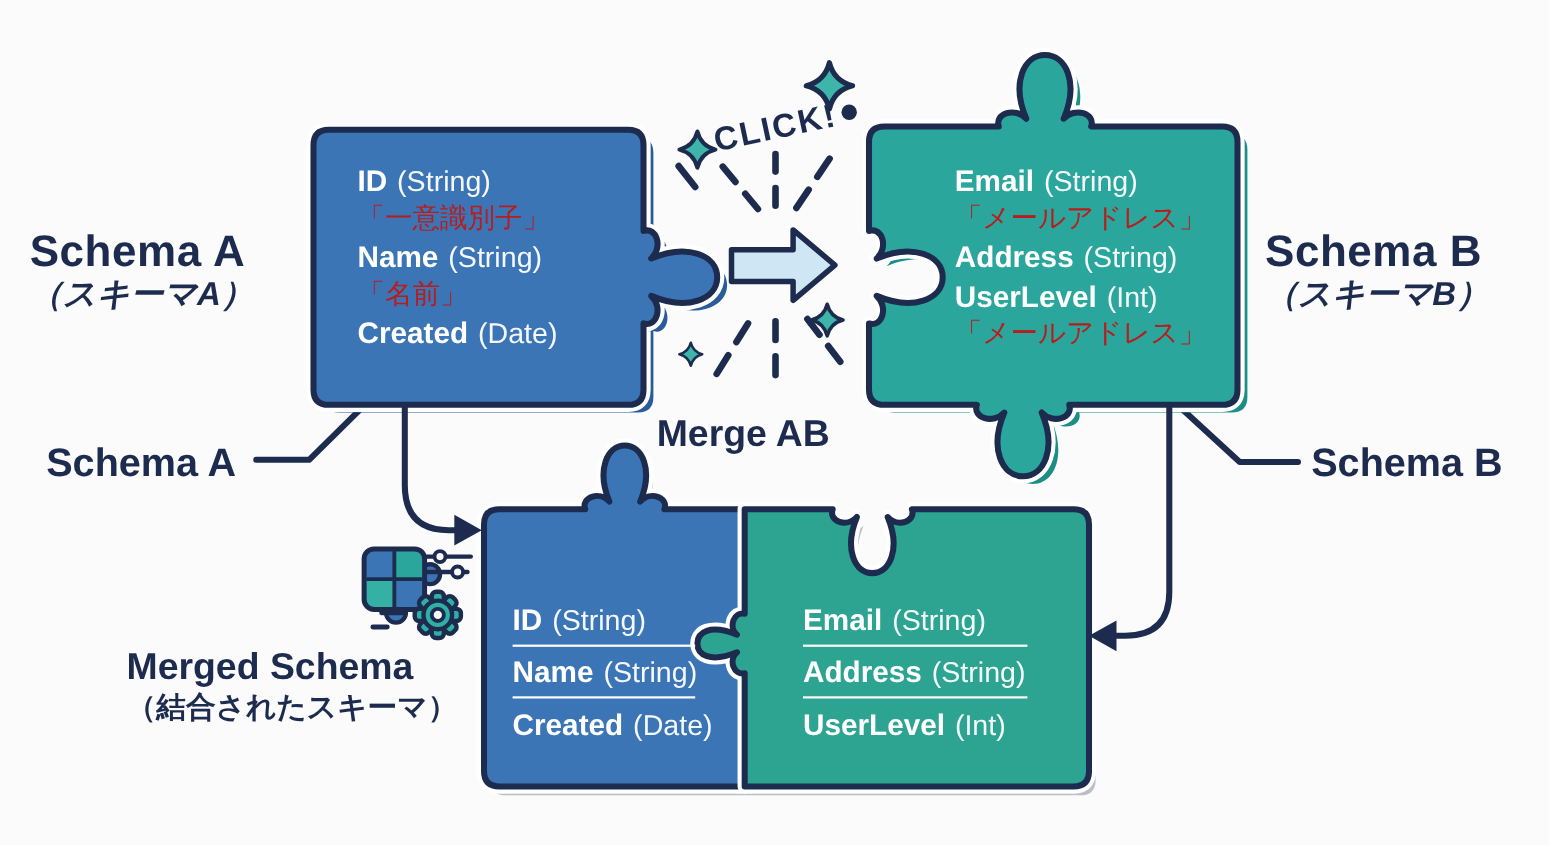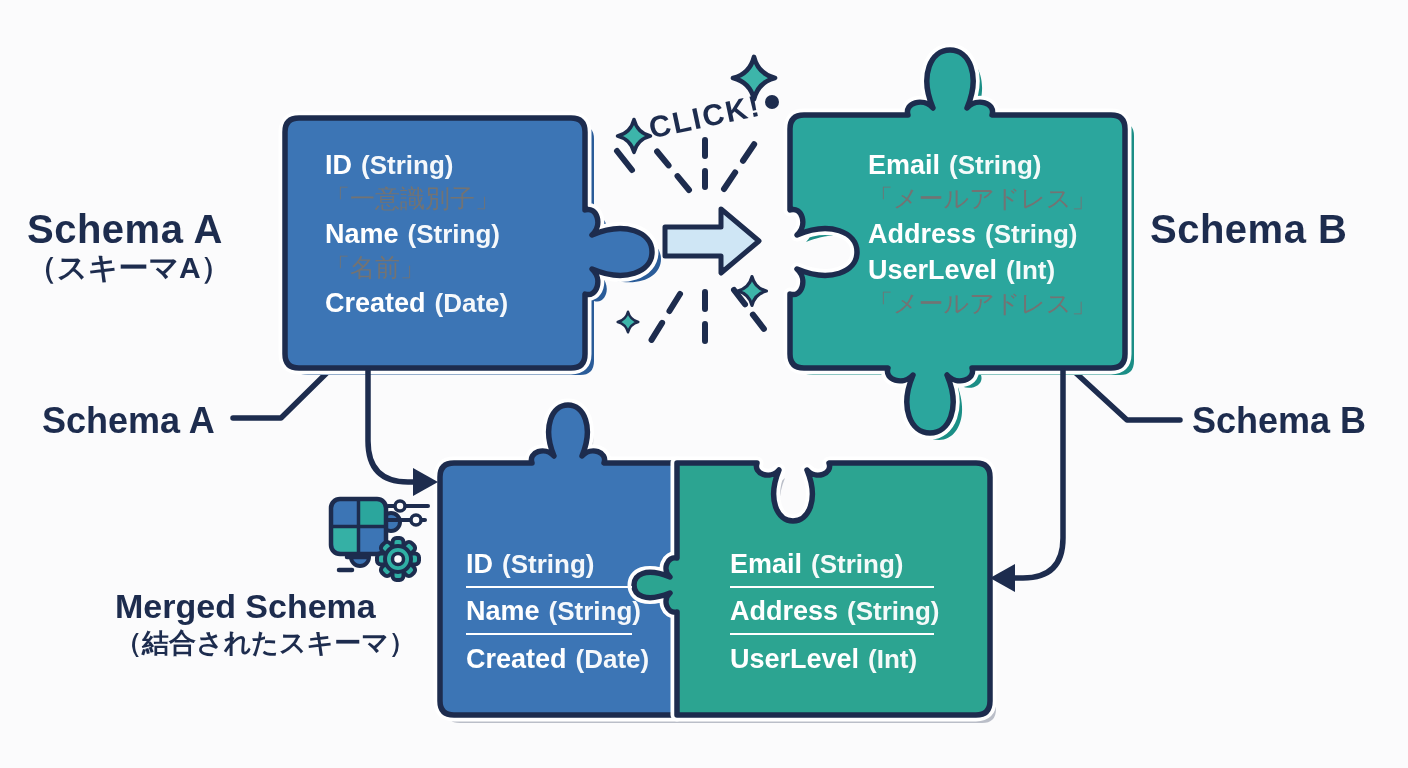--- a/index.html
+++ b/index.html
@@ -6,32 +6,32 @@
   body{
     width:1408px;height:768px;position:relative;overflow:hidden;
     background:#fbfbfc;
     font-family:"Liberation Sans","DejaVu Sans",sans-serif;
   }
   #stage{position:absolute;inset:0;width:1408px;height:768px;}
   svg#art{position:absolute;left:0;top:0;}
   .txt{position:absolute;color:#1d2c4e;white-space:nowrap;}
   .center{text-align:left;}
   .big-title{font-size:40px;font-weight:700;line-height:46px;letter-spacing:0.5px;}
-  .sub-title{font-size:30px;font-weight:700;line-height:36px;}
+  .sub-title{font-size:30px;font-weight:700;line-height:36px;font-style:italic;}
   .callout{font-size:36px;font-weight:700;}
   .merge-label{font-size:34px;font-weight:700;}
   .merged-title{font-size:34px;font-weight:700;line-height:40px;}
   .merged-sub{font-size:27px;font-weight:700;line-height:32px;}
   .click{font-size:30px;font-weight:700;letter-spacing:2px;transform:rotate(-12deg);transform-origin:center;}
   .fields{position:absolute;}
   .fgroup{margin-bottom:2px;}
   .fline{display:flex;gap:9px;align-items:baseline;color:#ffffff;
          font-size:27px;font-weight:700;line-height:34px;}
-  .ftype{font-weight:700;font-size:26px;color:rgba(255,255,255,0.95);}
-  .fjp{color:#737373;font-size:25px;font-weight:400;line-height:33px;}
+  .ftype{font-weight:400;font-size:26px;color:rgba(255,255,255,0.95);}
+  .fjp{color:#b91c1c;font-size:25px;font-weight:400;line-height:33px;}
   .mcol{position:absolute;}
   .mrow{display:flex;gap:9px;align-items:baseline;color:#ffffff;
         font-size:27px;font-weight:700;line-height:34px;white-space:nowrap;}
   .mrow .ftype{font-size:26px;}
   .mrow.u{border-bottom:2.5px solid #ffffff;padding-bottom:5px;margin-bottom:6px;}
   .mrow.last{padding-top:1px;}
 </style>
 </head>
 <body>
 
@@ -181,26 +181,28 @@
       <line x1="347" y1="557" x2="367" y2="557"></line>
       <line x1="339" y1="570" x2="352" y2="570"></line>
     </g>
   </g>
 </svg>
 
 <div class="txt center big-title" style="left:27px;top:206px;width:240px;">Schema A</div>
 <div class="txt center sub-title" style="left:27px;top:250px;width:240px;">（スキーマA）</div>
 
 <div class="txt center big-title" style="left:1150px;top:206px;width:240px;">Schema B</div>
+<div class="txt center sub-title" style="left:1150px;top:250px;width:240px;">（スキーマB）</div>
 
 <div class="txt center callout" style="left:42px;top:400px;width:200px;">Schema A</div>
 <div class="txt callout" style="left:1192px;top:400px;">Schema B</div>
 
 <div class="txt click" style="left:647px;top:100px;width:116px;text-align:center;">CLICK!</div>
 
+<div class="txt center merge-label" style="left:597px;top:375px;width:220px;">Merge AB</div>
 
 <div class="txt center merged-sub" style="left:115px;top:627px;width:350px;">（結合されたスキーマ）</div>
 <div class="txt center merged-title" style="left:115px;top:586px;width:350px;">Merged Schema</div>
 
 <div class="fields" style="left:325px;top:148px;">
   <div class="fgroup">
     <div class="fline">
           <span class="fname">ID</span>
           <span class="ftype">(String)</span>
         </div>

